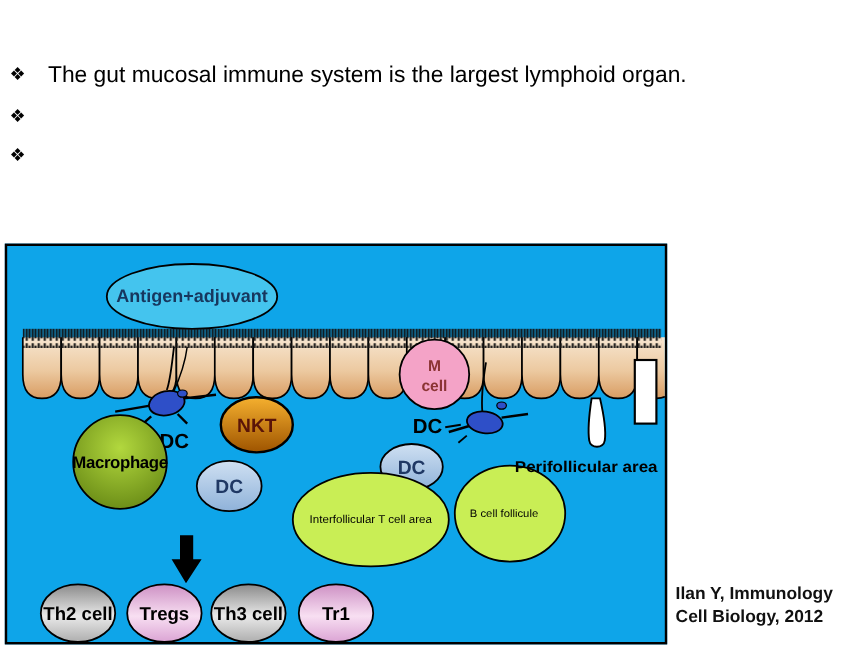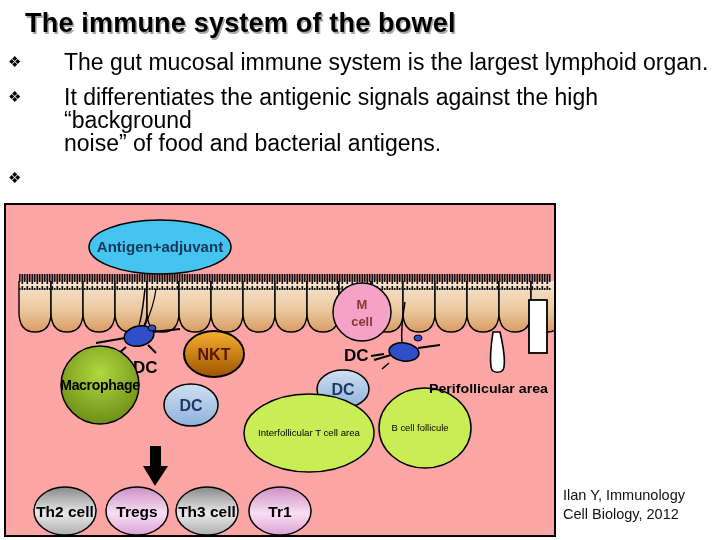--- a/index.html
+++ b/index.html
@@ -3,43 +3,40 @@
 <meta charset="utf-8">
 <style>
   html,body{margin:0;padding:0;background:#fff;}
   .slide{position:relative;width:720px;height:540px;background:#ffffff;overflow:hidden;
          font-family:"Liberation Sans",sans-serif;color:#000;}
   .title{position:absolute;left:25px;top:8px;font-size:27px;font-weight:bold;
          letter-spacing:.2px;text-shadow:1.5px 1.5px 0 #a8a8a8;white-space:nowrap;}
   .bullets{position:absolute;left:8px;top:51px;width:704px;}
   .bullet-row{display:flex;margin-bottom:12px;}
   .bullet-glyph{flex:0 0 32px;width:32px;font-size:15px;padding-top:2px;}
-  .bullet-text{font-size:23px;line-height:23px;white-space:pre-line;margin-left:24px;}
+  .bullet-text{font-size:19px;line-height:23px;white-space:pre-line;}
   .diagram{position:absolute;left:4px;top:203px;width:552px;height:334px;
-           border:2px solid #000;box-sizing:border-box;background:#fca5a5;}
+           border:2px solid #000;box-sizing:border-box;background:#0ea5e9;}
   .diagram svg{display:block;}
   svg text{font-family:"Liberation Sans",sans-serif;}
-  .citation{position:absolute;left:563px;top:486px;font-size:14.5px;line-height:19px;color:#111;}
+  .citation{position:absolute;left:563px;top:486px;font-size:14.5px;line-height:19px;color:#111;font-weight:bold;}
 </style>
 </head>
 <body>
 
 <div class="slide">
 
-  <div class="title">The immune system of the bowel</div>
 
   <div class="bullets">
     <div class="bullet-row">
       <div class="bullet-glyph">❖</div>
       <div class="bullet-text">The gut mucosal immune system is the largest lymphoid organ.</div>
     </div>
     <div class="bullet-row">
       <div class="bullet-glyph">❖</div>
-      <div class="bullet-text">It differentiates the antigenic signals against the high “background
-noise” of food and bacterial antigens.</div>
     </div>
     <div class="bullet-row">
       <div class="bullet-glyph">❖</div>
     </div>
   </div>
 
   <div class="diagram">
     <svg width="548" height="330" viewBox="0 0 548 330">
       <defs>
         <linearGradient id="cellGrad" x1="0" y1="0" x2="0" y2="1">

